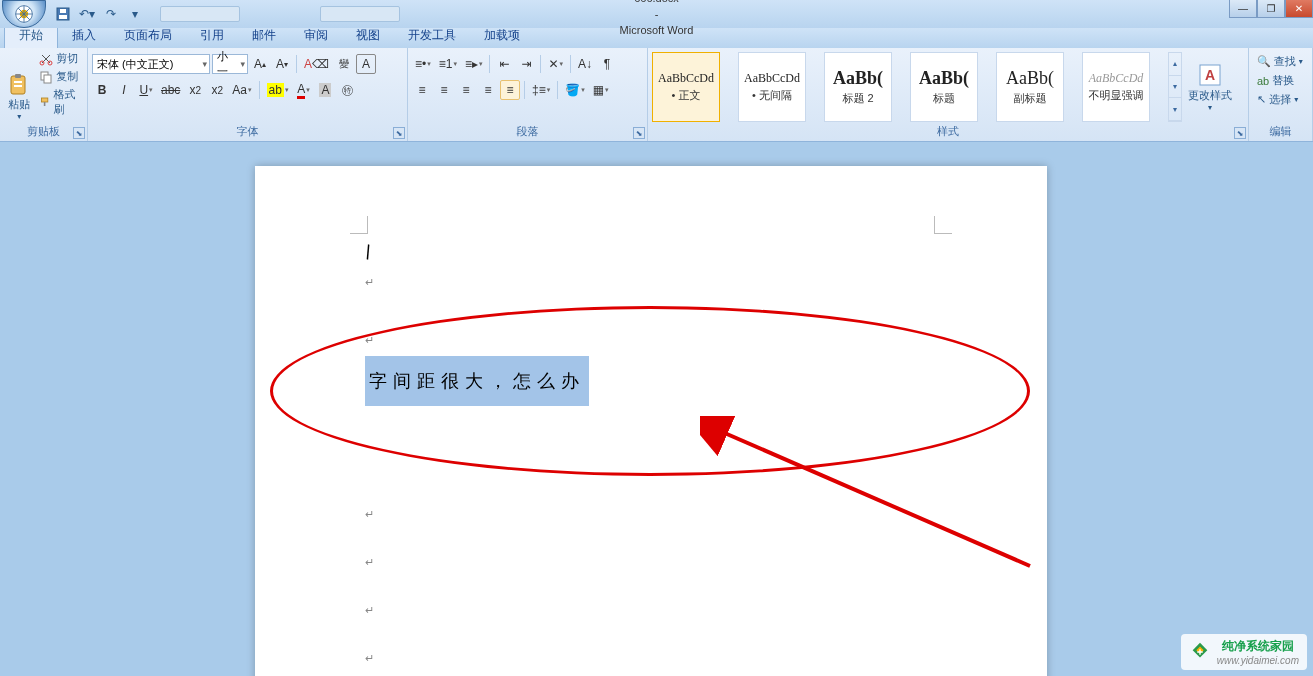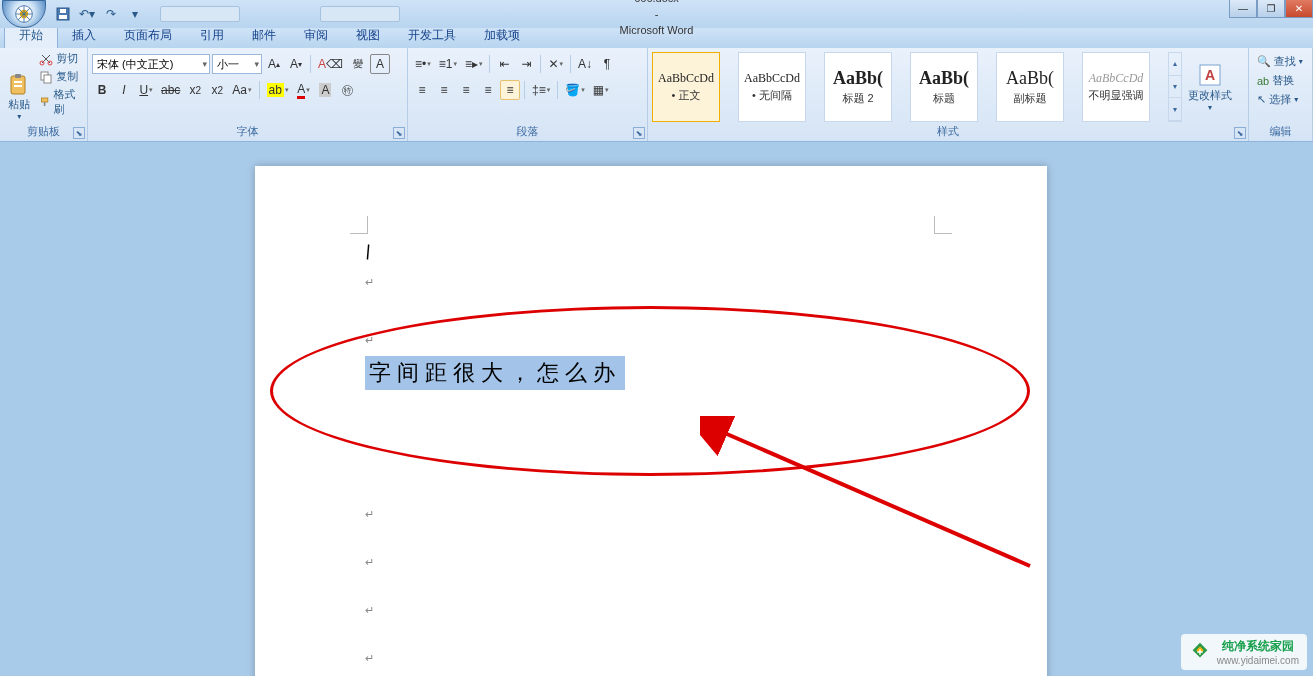--- a/index.html
+++ b/index.html
@@ -62,31 +62,31 @@
 
 .docarea { position:absolute; top:146px; left:0; right:0; bottom:0; background:#a9cbea; overflow:hidden; }
 .page { position:absolute; left:255px; top:20px; width:792px; min-height:1000px; background:#fff; box-shadow:0 0 8px rgba(0,0,0,.25); }
 .margin-mark { position:absolute; border:1px solid #bbb; }
 .mark-tl { left:95px; top:50px; width:18px; height:18px; border-right:none; border-bottom:none; transform:rotate(180deg);}
 .mark-tr { right:95px; top:50px; width:18px; height:18px; border-left:none; border-bottom:none; transform:rotate(180deg);}
 .content { position:absolute; left:110px; top:75px; right:110px; font-family:"SimSun",serif; font-size:14px; color:#444; }
 .content .pline { height:28px; display:flex; align-items:flex-end; }
 .pmark { font-size:11px; color:#888; }
 .slash { position:absolute; left:110px; top:75px; font-size:20px; transform:rotate(20deg); }
-.seltext { position:absolute; left:110px; top:190px; font-size:22px; font-family:"SimSun",serif; letter-spacing:6px; background:#a3c4e8; padding:2px 4px; color:#000; }
+.seltext { position:absolute; left:110px; top:190px; font-size:18px; font-family:"SimSun",serif; letter-spacing:6px; background:#a3c4e8; padding:13px 4px; color:#000; }
 
 
 .anno-ellipse { position:absolute; border:3px solid #d00; border-radius:50%; }
 .anno-arrow { position:absolute; }
 
 
 .watermark { position:absolute; right:6px; bottom:6px; display:flex; align-items:center; gap:6px; background:rgba(255,255,255,.85); padding:4px 8px; border-radius:4px; font-size:12px;text-align:center; }
 .watermark .logo { width:22px; height:22px; }
 .watermark .t1 { font-weight:bold; color:#17a04c; }
-.watermark .t2 { font-size:10px; color:#888; }
+.watermark .t2 { font-size:10px; color:#888;font-style:italic; }
 
 svg { display:block; }
 </style>
 </head>
 <body>
 
 <div class="titlebar">
   <div class="office-btn">
     <svg viewBox="0 0 24 24">
         <circle cx="12" cy="12" r="10" fill="#fff" stroke="#3a6a9c"></circle>
@@ -174,21 +174,21 @@
       </div>
     </div>
     <div class="group-label">剪贴板</div>
     <div class="dlauncher">⬊</div>
   </div>
 
   <div class="group fontgrp" style="width:320px">
     <div class="group-body" style="flex-direction:column;gap:2px;padding-top:2px">
       <div class="row">
         <div class="combo" style="width:118px">宋体 (中文正文)</div>
-        <div class="combo" style="width:50px">小一</div>
+        <div class="combo" style="width:36px">小一</div>
         <div class="iconbtn" title="增大">A<sup style="font-size:8px">▴</sup></div>
         <div class="iconbtn">A<sup style="font-size:8px">▾</sup></div>
         <div class="sep"></div>
         <div class="iconbtn"><span style="color:#c44">A</span>⌫</div>
         <div class="iconbtn">
             <span style="font-size:10px">變</span>
           </div>
         <div class="iconbtn" style="border:1px solid #888">A</div>
       </div>
       <div class="row">

